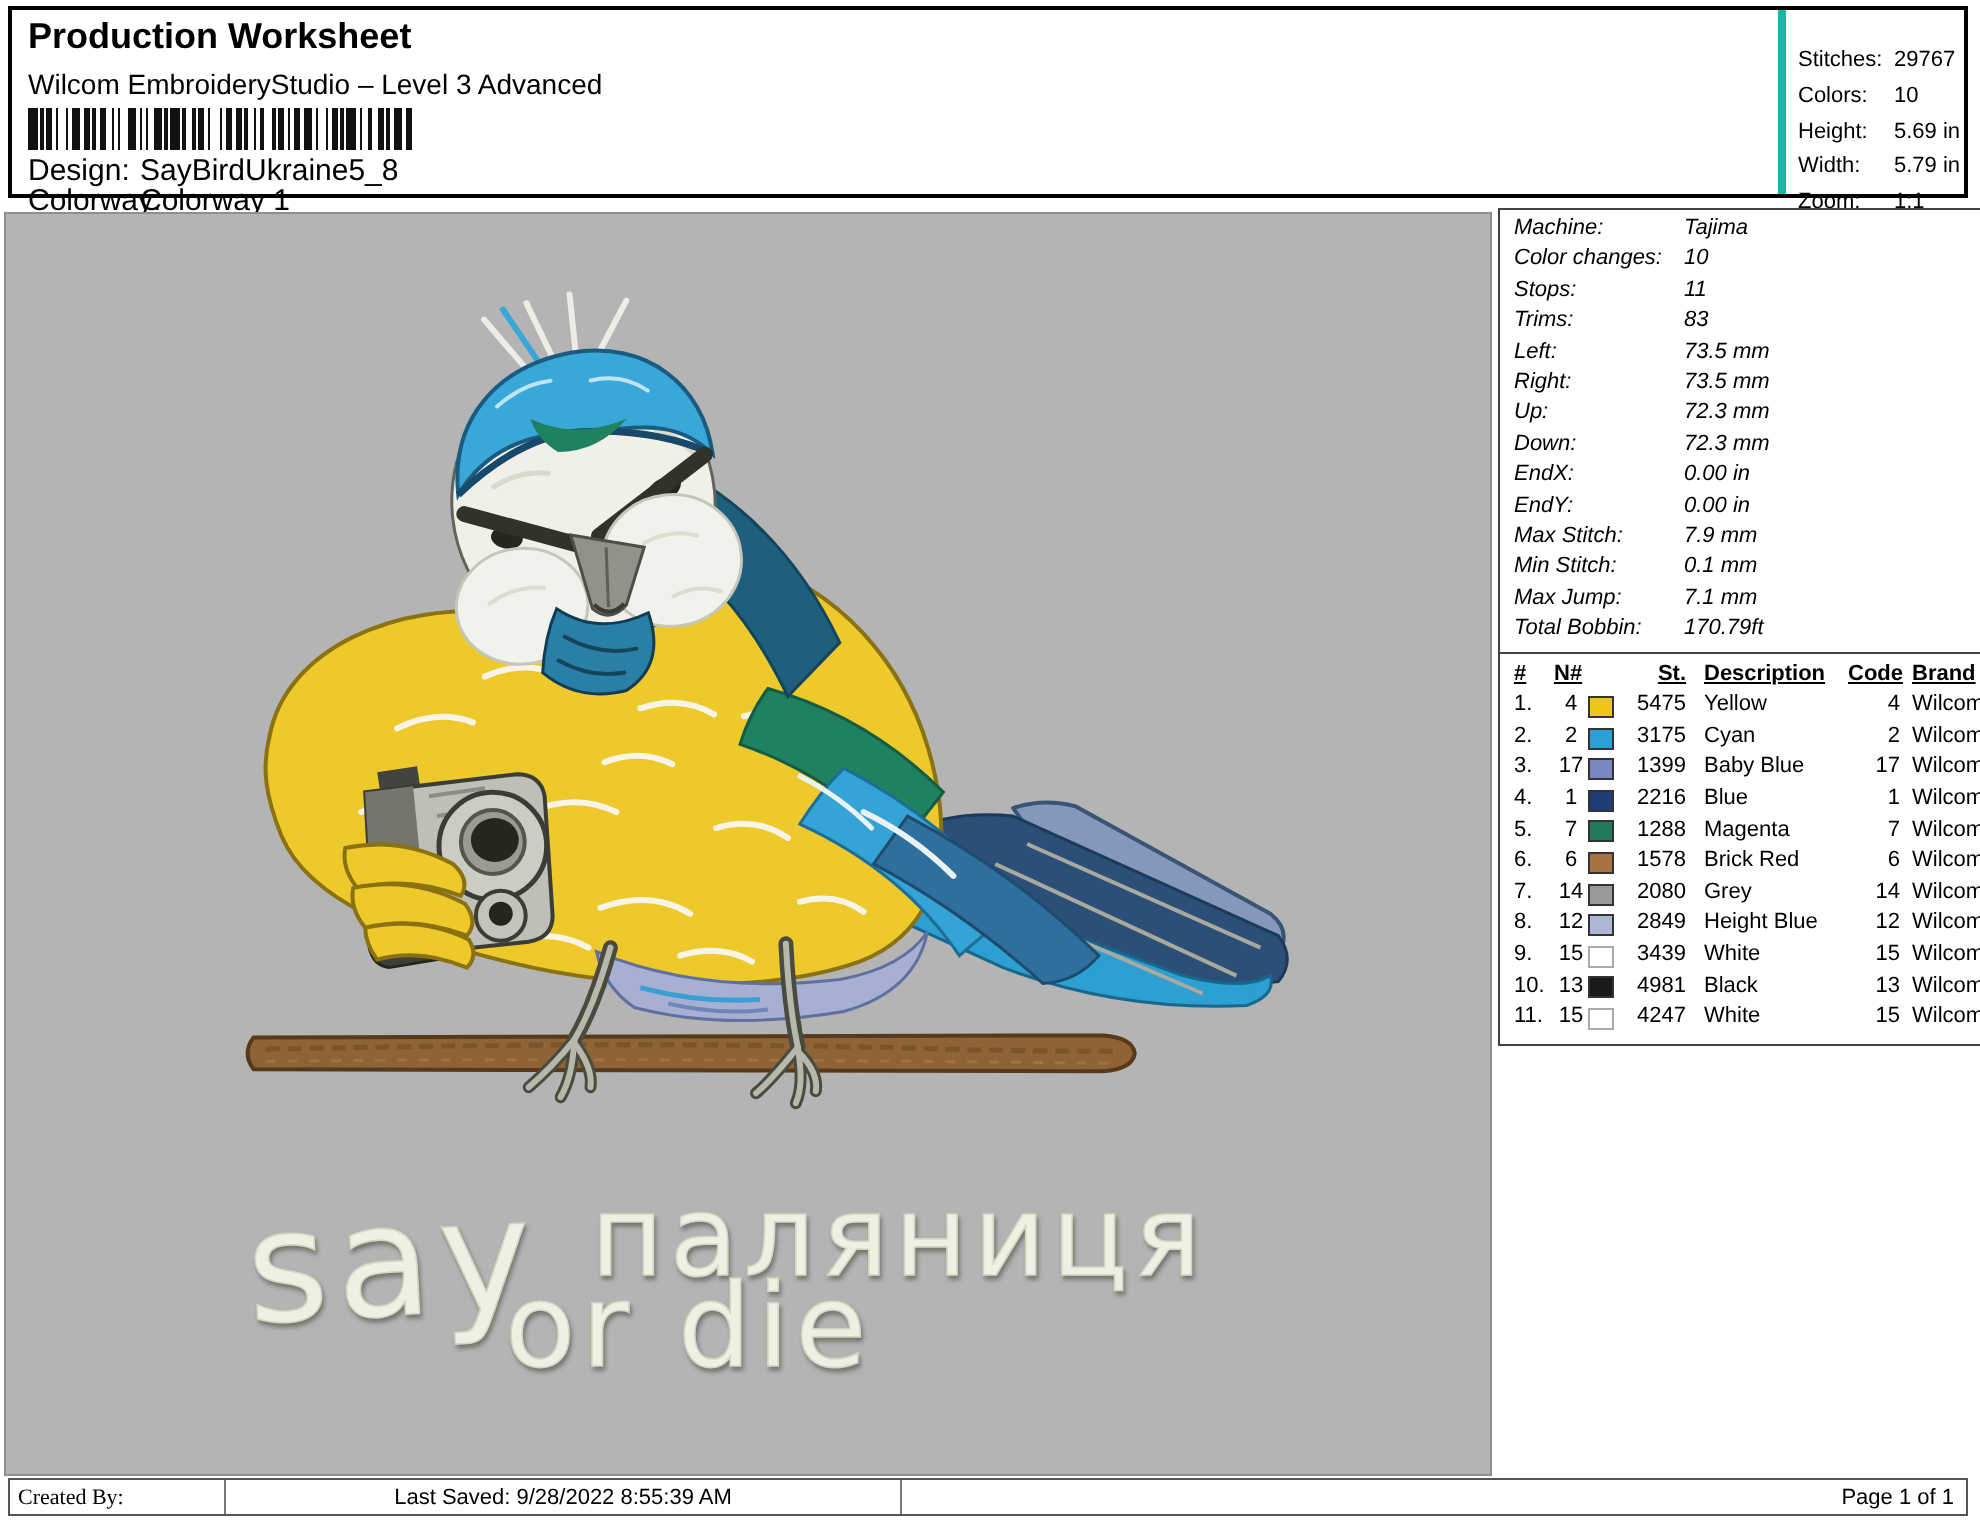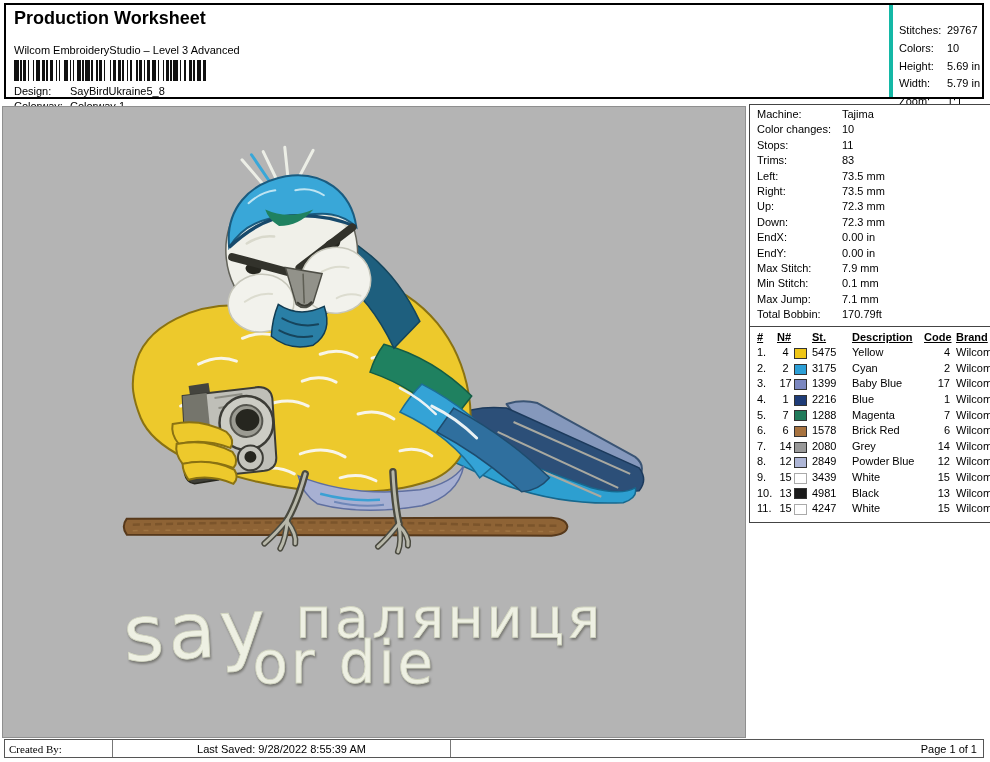--- a/index.html
+++ b/index.html
@@ -4,44 +4,44 @@
 <style>
   html,body{margin:0;padding:0;background:#fff;}
   .page{position:relative;width:990px;height:762px;background:#ffffff;
         font-family:"Liberation Sans",sans-serif;color:#000;overflow:hidden;}
 
   
   .header-box{position:absolute;left:4px;top:3px;width:980px;height:96px;
               border:2px solid #000;display:flex;box-sizing:border-box;background:#fff;}
   .header-left{flex:1;padding:2px 8px;position:relative;}
   .title{font-size:18px;font-weight:bold;line-height:22px;}
-  .subtitle{font-size:11px;margin-top:15px;}
+  .subtitle{font-size:14px;margin-top:5px;}
   .barcode{margin:4px 0 3px 0;height:21px;width:234px;display:flex;align-items:stretch;}
   .barcode .bar{height:100%;}
-  .meta-row{display:grid;grid-template-columns:56px 1fr;font-size:11px;line-height:15px;}
+  .meta-row{display:grid;grid-template-columns:56px 1fr;font-size:15px;line-height:15px;}
   .header-right{width:93px;border-left:4px solid #14b8a6;padding:17px 0 0 6px;box-sizing:border-box;}
   .stat-row{display:grid;grid-template-columns:48px 1fr;font-size:11px;line-height:17.8px;}
 
   
   .canvas{position:absolute;left:2px;top:106px;width:744px;height:632px;
           background:#b4b4b4;border:1px solid #8f8f8f;box-sizing:border-box;}
   .canvas svg{display:block;}
   .stitch-text{font-family:"DejaVu Sans",sans-serif;}
 
   
   .right-panel{position:absolute;left:749px;top:104px;width:241px;height:636px;background:#fff;}
-  .machine-box{border:1px solid #444;border-right:none;padding:2px 12px 3px 7px;box-sizing:border-box;}
+  .machine-box{border:1px solid #444;border-right:none;padding:2px 12px 3px 7px;box-sizing:border-box;font-style:italic;}
   .mrow{display:grid;grid-template-columns:85px 1fr;font-size:11px;line-height:15.4px;}
   .stop-box{border:1px solid #444;border-right:none;border-top:none;
             padding:3px 0 5px 7px;box-sizing:border-box;}
   .stop-title{font-size:11px;line-height:15px;}
   .srow{display:grid;grid-template-columns:20px 17px 18px 33px 79px 26px 1fr;
         align-items:center;font-size:11px;line-height:15.6px;}
   .srow .hc{font-weight:bold;text-decoration:underline;}
-  .c-st{text-align:left;padding-right:2px;}
+  .c-st{text-align:right;padding-right:2px;}
   .c-code{text-align:right;}
   .c-desc{padding-left:7px;}
   .c-brand{padding-left:6px;}
   .c-n{text-align:center;}
   .swatch{width:13px;height:11px;border:1px solid #333;box-sizing:border-box;margin-top:1px;}
 
   
   .footer{position:absolute;left:4px;top:739px;width:980px;height:19px;
           border:1px solid #555;box-sizing:border-box;display:flex;
           font-size:11px;align-items:center;background:#fff;}
@@ -478,21 +478,21 @@
             <span class="c-st">2080</span>
             <span class="c-desc">Grey</span>
             <span class="c-code">14</span>
             <span class="c-brand">Wilcom</span>
           </div>
           <div class="srow">
             <span>8.</span>
             <span class="c-n">12</span>
             <span class="swatch" style="background:#aeb6d6;"></span>
             <span class="c-st">2849</span>
-            <span class="c-desc">Powder Blue</span>
+            <span class="c-desc">Height Blue</span>
             <span class="c-code">12</span>
             <span class="c-brand">Wilcom</span>
           </div>
           <div class="srow">
             <span>9.</span>
             <span class="c-n">15</span>
             <span class="swatch" style="background:#ffffff;border-color:#aaa;"></span>
             <span class="c-st">3439</span>
             <span class="c-desc">White</span>
             <span class="c-code">15</span>

